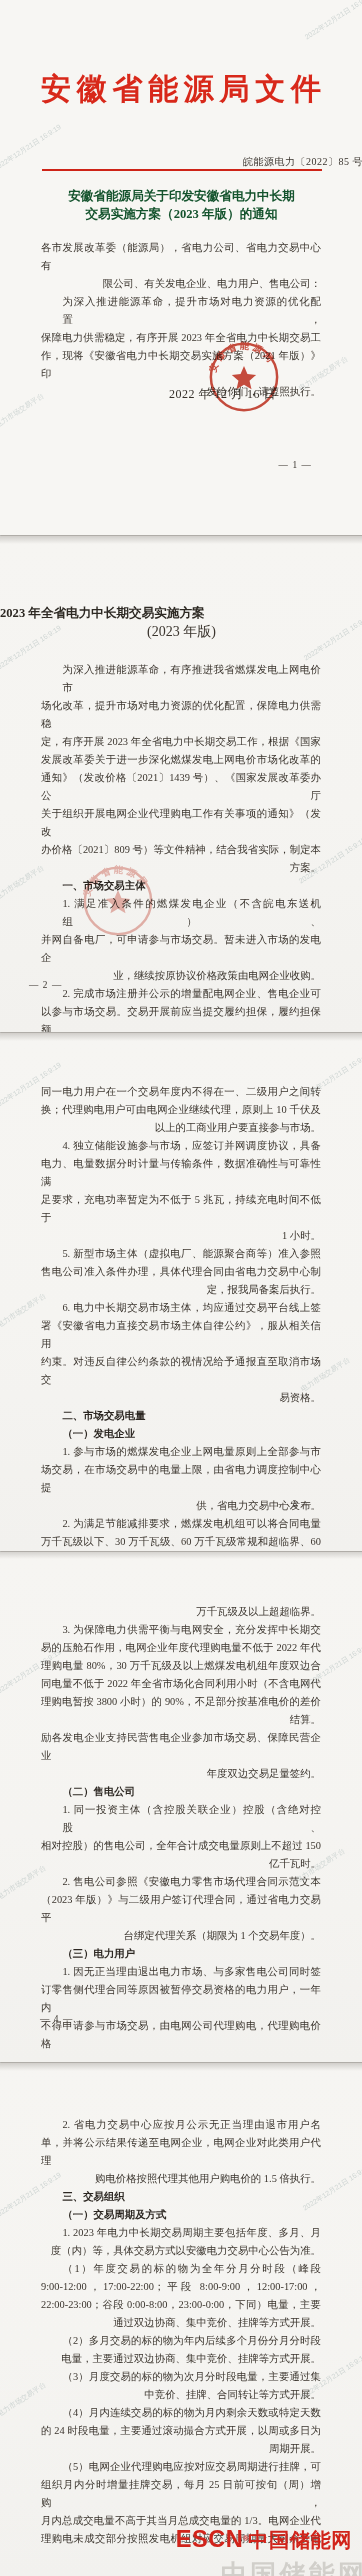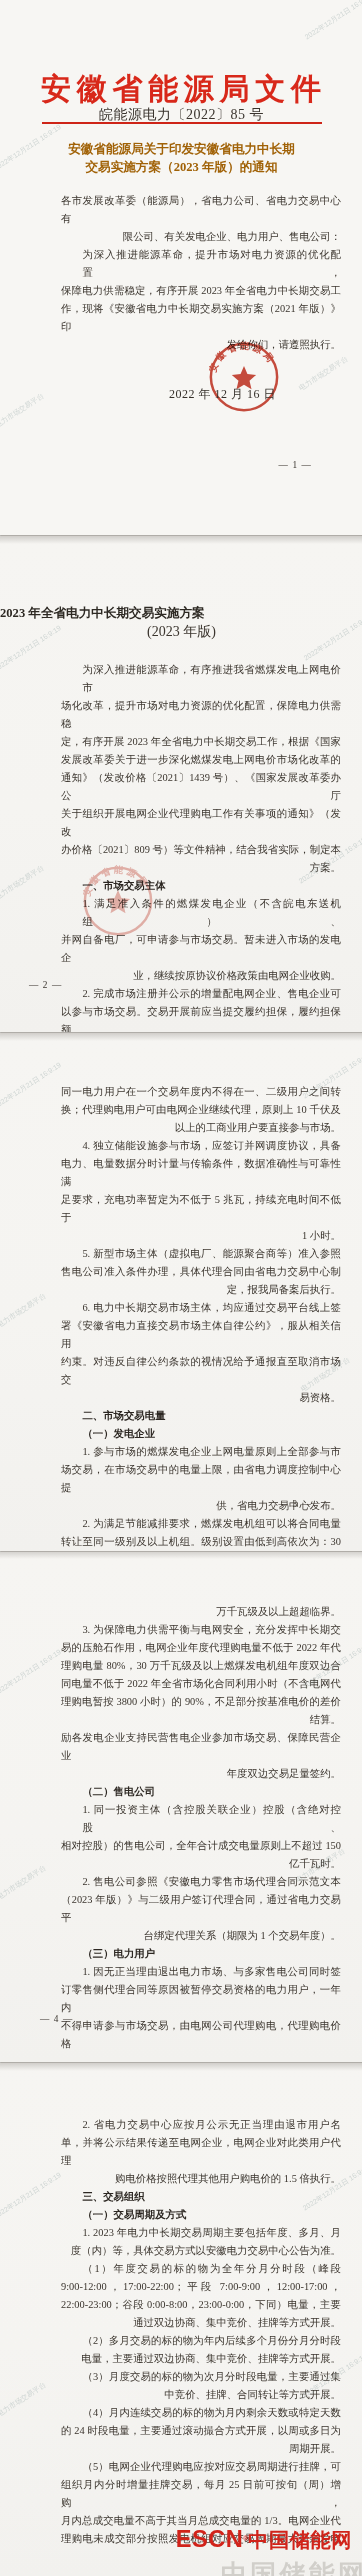--- a/index.html
+++ b/index.html
@@ -12,26 +12,26 @@
   .page-1{top:0;height:535px;background:#f7f6f3;}
   .page-1::before{background:none;}
   .page-2{top:537px;height:495px;}
   .page-3{top:1034px;height:517px;}
   .page-4{top:1552px;height:510px;}
   .page-5{top:2064px;height:512px;}
 
   
   .gov-title{margin:69px 41px 0;width:280px;font-size:30px;line-height:40px;font-weight:bold;
              color:#d8281a;text-align:justify;text-align-last:justify;}
-  .doc-num{text-align:center;font-size:14px;line-height:11px;color:#3a342e;letter-spacing:0.5px;}
+  .doc-num{margin-top:47px;text-align:right;font-size:10px;line-height:11px;color:#3a342e;letter-spacing:0.5px;}
   .redline{margin:1.6px auto 0;width:280px;height:2.2px;background:#ce2417;}
-  .notice-title{margin-top:16.5px;text-align:center;font-weight:bold;font-size:12.6px;line-height:18px;color:#a16207;}
+  .notice-title{margin-top:16.5px;text-align:center;font-weight:bold;font-size:12.6px;line-height:18px;color:#14532d;}
 
   
-  .col{margin:0 61px;width:280px;}
+  .col{margin:0 41px;width:280px;}
   .b{font-size:10.4px;line-height:18px;color:#3b352e;}
   .b-body{text-align:justify;text-align-last:justify;}
   .b-end{text-align:right;}
   .b-ind{padding-left:21.4px;text-align:justify;text-align-last:justify;}
   .b-h1{padding-left:21.4px;font-weight:bold;font-family:"Liberation Sans","DejaVu Sans",sans-serif;color:#2c2722;}
   .b-h2{padding-left:21.4px;font-weight:bold;color:#2c2722;}
   .p1body{margin-top:15.4px;}
   .p2title{margin-top:66px;text-align:left;font-weight:bold;font-size:12.6px;line-height:20px;color:#2d2923;}
   .p2sub{margin-top:2.2px;text-align:center;font-size:14px;line-height:14.3px;color:#3b352e;}
   .p2body{margin-top:22px;}
@@ -158,21 +158,20 @@
         <div class="b b-ind">6. 电力中长期交易市场主体，均应通过交易平台线上签</div>
         <div class="b b-body">署《安徽省电力直接交易市场主体自律公约》，服从相关信用</div>
         <div class="b b-body">约束。对违反自律公约条款的视情况给予通报直至取消市场交</div>
         <div class="b b-end">易资格。</div>
         <div class="b b-h1">二、市场交易电量</div>
         <div class="b b-h2">（一）发电企业</div>
         <div class="b b-ind">1. 参与市场的燃煤发电企业上网电量原则上全部参与市</div>
         <div class="b b-body">场交易，在市场交易中的电量上限，由省电力调度控制中心提</div>
         <div class="b b-end">供，省电力交易中心发布。</div>
         <div class="b b-ind">2. 为满足节能减排要求，燃煤发电机组可以将合同电量</div>
-        <div class="b b-body">转让至同一级别及以上机组。级别设置由低到高依次为：30</div>
         <div class="b b-body">万千瓦级以下、30 万千瓦级、60 万千瓦级常规和超临界、60</div>
       </div>
     <div class="pn pn-3">— 3 —</div>
   </div>
 
   <div class="page page-4">
     <span class="wm" style="left:-7.7px;top:138px;">2022年12月21日 16:9:19</span>
     <span class="wm" style="left:301px;top:131px;">2022年12月21日 16:9:19</span>
     <span class="wm" style="left:-5.5px;top:342px;">电力市场交易平台</span>
     <span class="wm" style="left:294px;top:325px;">电力市场交易平台</span>
@@ -210,21 +209,21 @@
 
     <div class="col p5body">
         <div class="b b-ind">2. 省电力交易中心应按月公示无正当理由退市用户名</div>
         <div class="b b-body">单，并将公示结果传递至电网企业，电网企业对此类用户代理</div>
         <div class="b b-end">购电价格按照代理其他用户购电价的 1.5 倍执行。</div>
         <div class="b b-h1">三、交易组织</div>
         <div class="b b-h2">（一）交易周期及方式</div>
         <div class="b b-ind">1. 2023 年电力中长期交易周期主要包括年度、多月、月</div>
         <div class="b b-end">度（内）等，具体交易方式以安徽电力交易中心公告为准。</div>
         <div class="b b-ind">（1）年度交易的标的物为全年分月分时段（峰段</div>
-        <div class="b b-body">9:00-12:00，17:00-22:00；平段 7:00-9:00，12:00-17:00，</div>
+        <div class="b b-body">9:00-12:00，17:00-22:00；平段 8:00-9:00，12:00-17:00，</div>
         <div class="b b-body">22:00-23:00；谷段 0:00-8:00，23:00-0:00，下同）电量，主要</div>
         <div class="b b-end">通过双边协商、集中竞价、挂牌等方式开展。</div>
         <div class="b b-ind">（2）多月交易的标的物为年内后续多个月份分月分时段</div>
         <div class="b b-end">电量，主要通过双边协商、集中竞价、挂牌等方式开展。</div>
         <div class="b b-ind">（3）月度交易的标的物为次月分时段电量，主要通过集</div>
         <div class="b b-end">中竞价、挂牌、合同转让等方式开展。</div>
         <div class="b b-ind">（4）月内连续交易的标的物为月内剩余天数或特定天数</div>
         <div class="b b-body">的 24 时段电量，主要通过滚动撮合方式开展，以周或多日为</div>
         <div class="b b-end">周期开展。</div>
         <div class="b b-ind">（5）电网企业代理购电应按对应交易周期进行挂牌，可</div>

